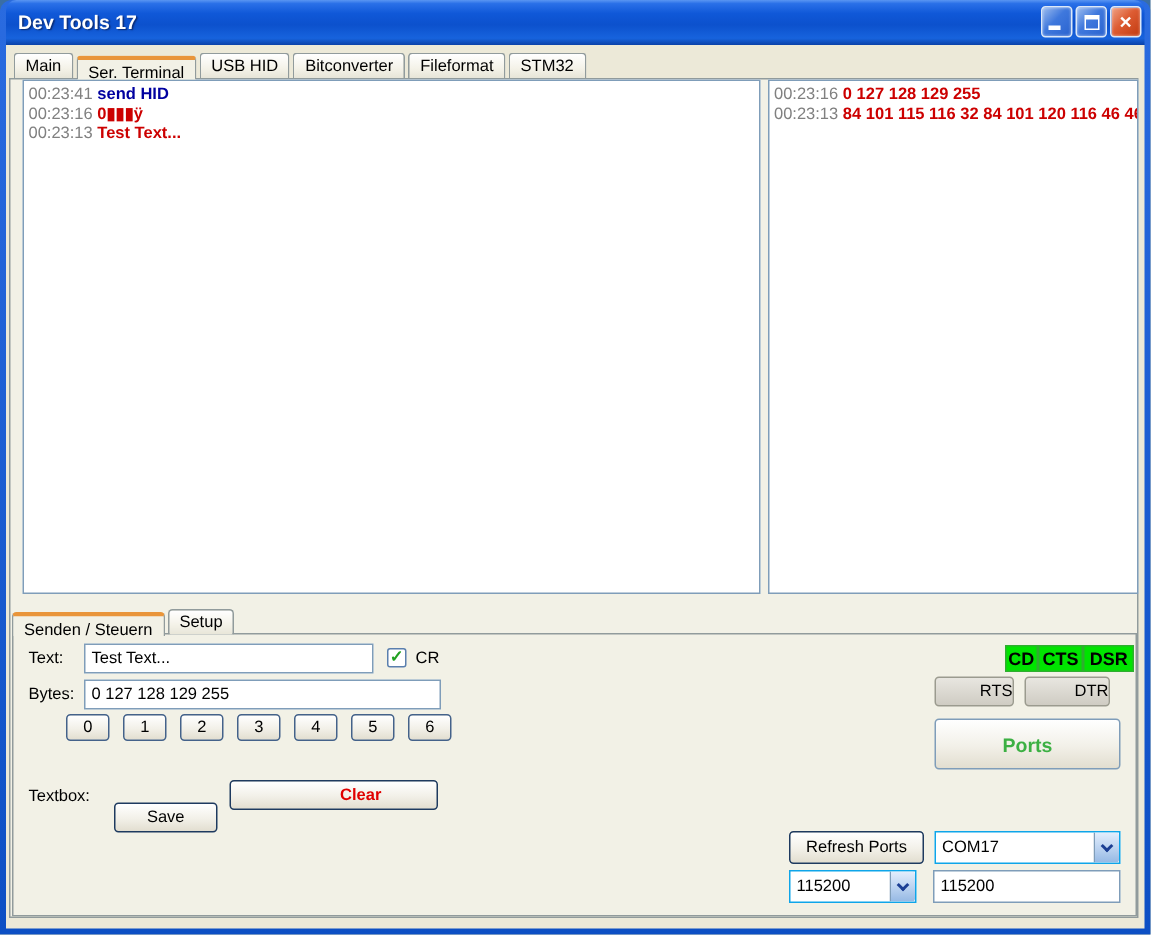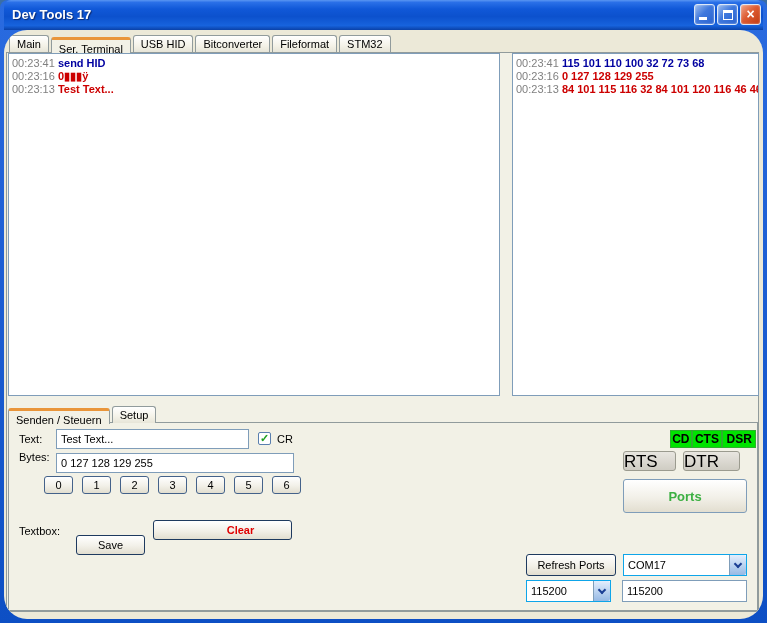--- a/index.html
+++ b/index.html
@@ -27,21 +27,21 @@
     width:21px; height:21px; border-radius:3px; position:relative;
     border:1px solid #dce8f8; cursor:default;
     background:linear-gradient(135deg,#9cbcee 0%,#3f78dd 45%,#2a63cf 100%);
     box-shadow:inset 0 0 2px rgba(255,255,255,.6);
   }
   .tb-btn.close { background:linear-gradient(135deg,#f0a488 0%,#dd5c33 45%,#c23a10 100%); }
   .glyph-min { position:absolute; left:4px; bottom:4px; width:8px; height:3px; background:#fff; }
   .glyph-max { position:absolute; left:5px; top:5px; width:10px; height:10px; border:1px solid #fff; border-top:3px solid #fff; }
   .glyph-close { position:absolute; width:100%; text-align:center; top:1px; color:#fff; font-weight:bold; font-size:14px; }
 
-  .client { position:relative; width:759px; height:589px; background:#ECE9D8; overflow:hidden;border-radius:23px; }
+  .client { position:relative; width:759px; height:589px; background:#ECE9D8; overflow:hidden; }
 
   
   .tabstrip { position:absolute; display:flex; align-items:flex-end; z-index:3; }
   .main-tabstrip { left:5px; top:2px; height:20px; }
   .tab {
     height:17px; padding:2px 7px 0 7px; font-size:11px; color:#000;
     border:1px solid #919B9C; border-bottom:none; border-radius:3px 3px 0 0;
     background:linear-gradient(180deg,#ffffff,#f4f2e8 60%,#e7e5d8);
     margin-right:2px; white-space:nowrap; cursor:default;
   }
@@ -53,21 +53,21 @@
   .main-page {
     position:absolute; left:2px; top:22px; width:753px; height:560px;
     border:1px solid #919B9C; background:#F2F1E6;
   }
 
   .terminal {
     position:absolute; top:0; height:343px; background:#fff;
     border:1px solid #7F9DB9; font-size:11px; line-height:13px;
     padding:3px 3px; overflow:hidden; cursor:text;
   }
-  .terminal.left-t { left:1px; width:492px; }
+  .terminal.left-t { left:8px; width:492px; }
   .terminal.right-t { left:505px; width:247px; }
   .t-line { white-space:nowrap; }
   .t-time { color:#808080; }
   .t-msg { font-weight:bold; }
 
   .sub-tabstrip { left:1px; top:350px; height:20px; }
   .sub-page {
     position:absolute; left:1px; top:369px; width:750px; height:189px;
     border:1px solid #919B9C; background:#F2F1E6;
   }
@@ -88,21 +88,21 @@
   .xp-btn {
     position:absolute; border:1px solid #44628a; border-radius:3px;
     background:linear-gradient(180deg,#ffffff,#f2f0e8 55%,#e2ded0);
     font-family:"Liberation Sans",sans-serif; font-size:11px; color:#000;
     text-align:center; cursor:default;
   }
   .xp-btn.dark { border-color:#1e3a5f; }
   .gray-btn {
     position:absolute; border:1px solid #9b9b8f; border-radius:3px;
     background:linear-gradient(180deg,#e8e6e0,#cfccc3);
-    font-size:17px; text-align:left; cursor:default;
+    font-size:11px; text-align:right; cursor:default;
   }
   .preset-row { position:absolute; left:35px; top:53px; display:flex; gap:9px; }
   .preset-row .xp-btn { position:static; width:29px; height:18px; line-height:16px; }
 
   .indicator-row { position:absolute; left:614px; top:7px; width:133px; display:flex; justify-content:space-between;padding-left:47px; }
   .indicator {
     height:18px; font-size:12px; font-weight:bold; color:#000;
     display:flex; align-items:center; justify-content:center;
     border:1px solid #2fae2f;
   }
@@ -164,24 +164,20 @@
           <span class="t-msg" style="color: rgb(204, 0, 0);">0▮▮▮ÿ</span>
         </div>
         <div class="t-line">
           <span class="t-time">00:23:13</span>
           <span class="t-msg" style="color: rgb(204, 0, 0);">Test Text...</span>
         </div>
       </div>
 
       <div class="terminal right-t">
         <div class="t-line">
-          <span class="t-time">00:23:41</span>
-          <span class="t-msg" style="color: rgb(0, 0, 160);">115 101 110 100 32 72 73 68</span>
-        </div>
-        <div class="t-line">
           <span class="t-time">00:23:16</span>
           <span class="t-msg" style="color: rgb(204, 0, 0);">0 127 128 129 255</span>
         </div>
         <div class="t-line">
           <span class="t-time">00:23:13</span>
           <span class="t-msg" style="color: rgb(204, 0, 0);">84 101 115 116 32 84 101 120 116 46 46 46</span>
         </div>
       </div>
 
       <div class="tabstrip sub-tabstrip">
@@ -192,21 +188,21 @@
       <div class="sub-page">
 
         <span class="lbl" style="left:10px; top:10px;">Text:</span>
         <input class="xp-input" style="left: 47px; top: 6px; width: 193px; height: 20px;" value="Test Text...">
 
         <div class="xp-check" style="left:249px; top:9px;">
           <span>✓</span>
         </div>
         <span class="lbl" style="left:268px; top:10px;">CR</span>
 
-        <span class="lbl" style="left:10px; top:28px;">Bytes:</span>
+        <span class="lbl" style="left:10px; top:34px;">Bytes:</span>
         <input class="xp-input" style="left: 47px; top: 30px; width: 238px; height: 20px;" value="0 127 128 129 255">
 
         <div class="preset-row">
           <button class="xp-btn">0</button>
           <button class="xp-btn">1</button>
           <button class="xp-btn">2</button>
           <button class="xp-btn">3</button>
           <button class="xp-btn">4</button>
           <button class="xp-btn">5</button>
           <button class="xp-btn">6</button>

